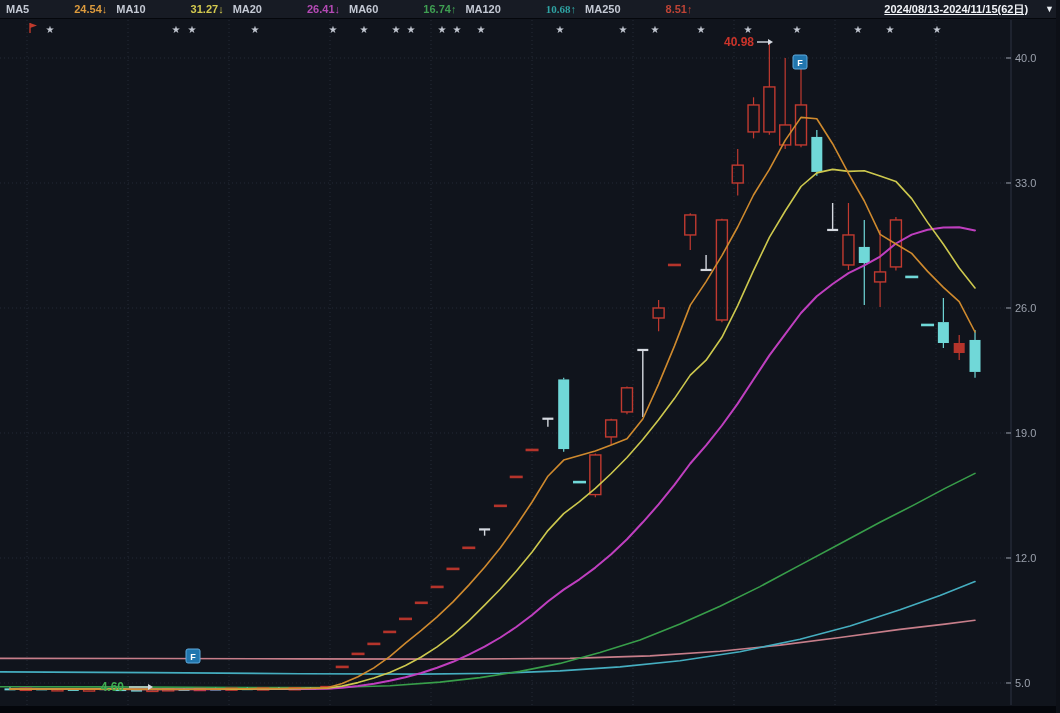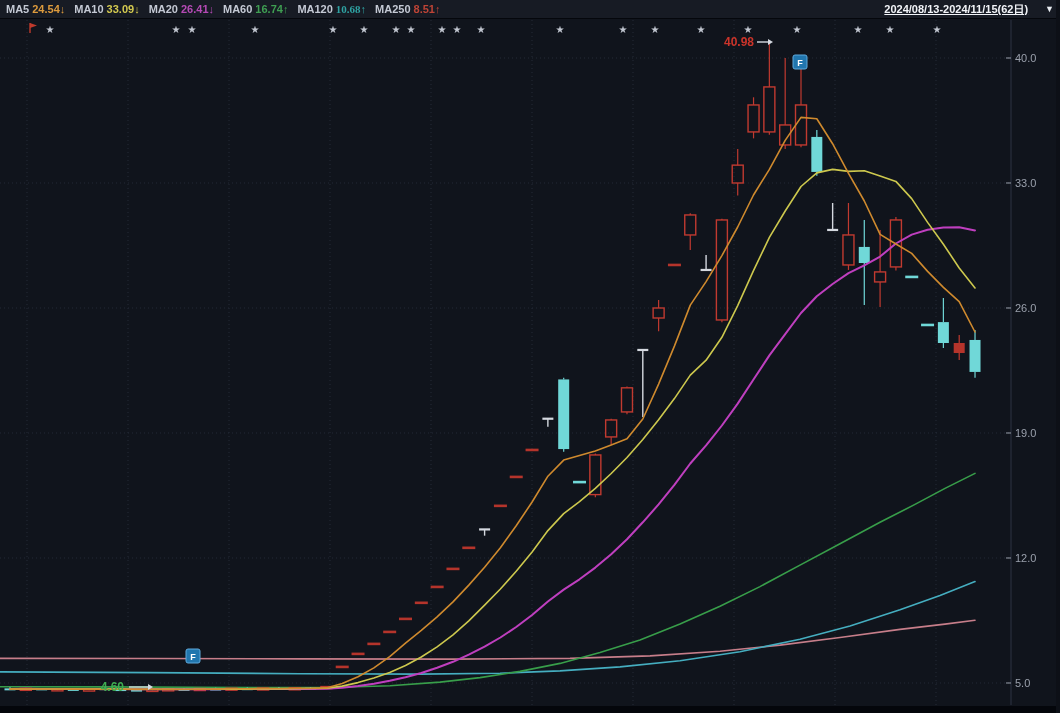--- a/index.html
+++ b/index.html
@@ -4,40 +4,40 @@
 <style>
   html,body{margin:0;padding:0;background:#0d1017;}
   #app{position:relative;width:1056px;height:713px;background:#10141c;overflow:hidden;
        font-family:"Liberation Sans","DejaVu Sans",sans-serif;text-align:right;}
   .topbar{position:absolute;top:0;left:0;width:1060px;height:19px;background:#171b24;
           border-bottom:1px solid #05070c;display:flex;justify-content:space-between;
           align-items:center;padding:0 6px;box-sizing:border-box;font-size:11px;z-index:5;}
   .ma-legend{display:flex;gap:9px;white-space:nowrap;align-items:center;}
   .ma-item{display:flex;align-items:center;}
   .ma-label{color:#c4c9d4;font-weight:700;margin-right:3px;}
-  .ma-value{font-weight:700;}
+  .ma-value{font-weight:700;margin-left:42px;}
   .date-range{display:flex;align-items:center;cursor:pointer;gap:14px;}
   .date-text{color:#f2f4f8;font-weight:700;text-decoration:underline;letter-spacing:0;}
   .caret{color:#e8ebf0;font-size:9px;margin-left:3px;}
   #chart{position:absolute;top:0;left:0;}
   .bottom-strip{position:absolute;bottom:0;left:0;width:1060px;height:7px;background:#04060b;}
 </style>
 </head>
 <body>
 
 <div id="app">
   <div class="topbar">
     <div class="ma-legend" id="ma-legend">
         <span class="ma-item">
           <span class="ma-label">MA5</span>
           <span class="ma-value" style="color: rgb(221, 155, 61);">24.54↓</span>
         </span>
         <span class="ma-item">
           <span class="ma-label">MA10</span>
-          <span class="ma-value" style="color: rgb(211, 201, 79);">33.09↓</span>
+          <span class="ma-value" style="color: rgb(211, 201, 79);">31.27↓</span>
         </span>
         <span class="ma-item">
           <span class="ma-label">MA20</span>
           <span class="ma-value" style="color: rgb(181, 74, 181);">26.41↓</span>
         </span>
         <span class="ma-item">
           <span class="ma-label">MA60</span>
           <span class="ma-value" style="color: rgb(63, 158, 82);">16.74↑</span>
         </span>
         <span class="ma-item">

